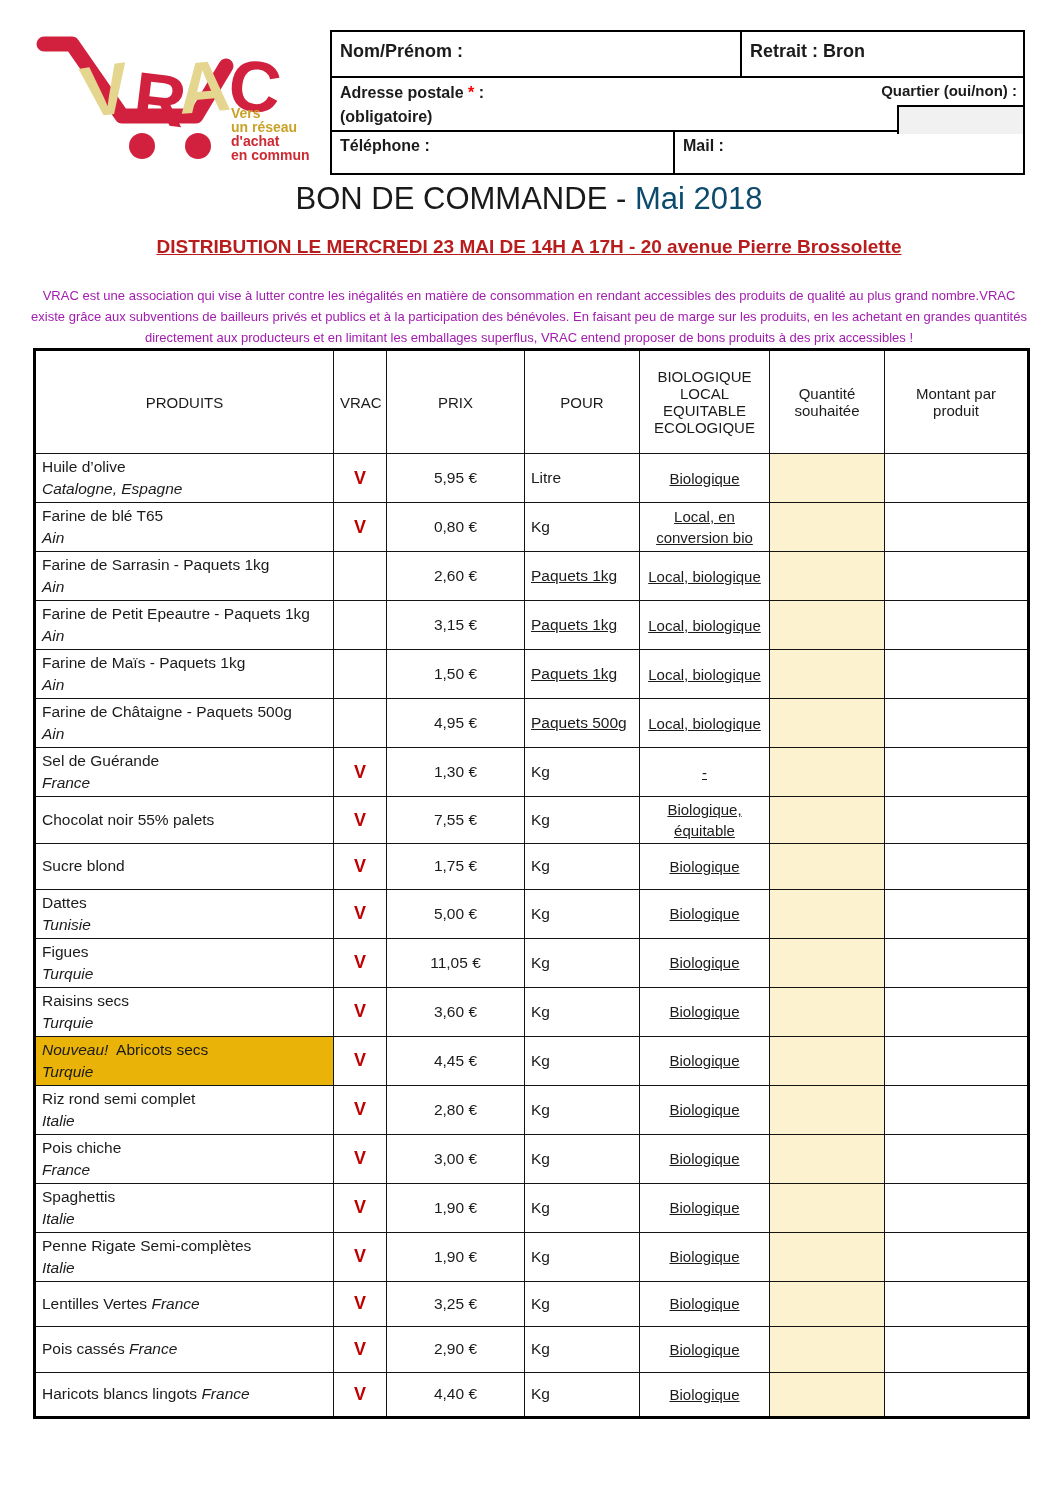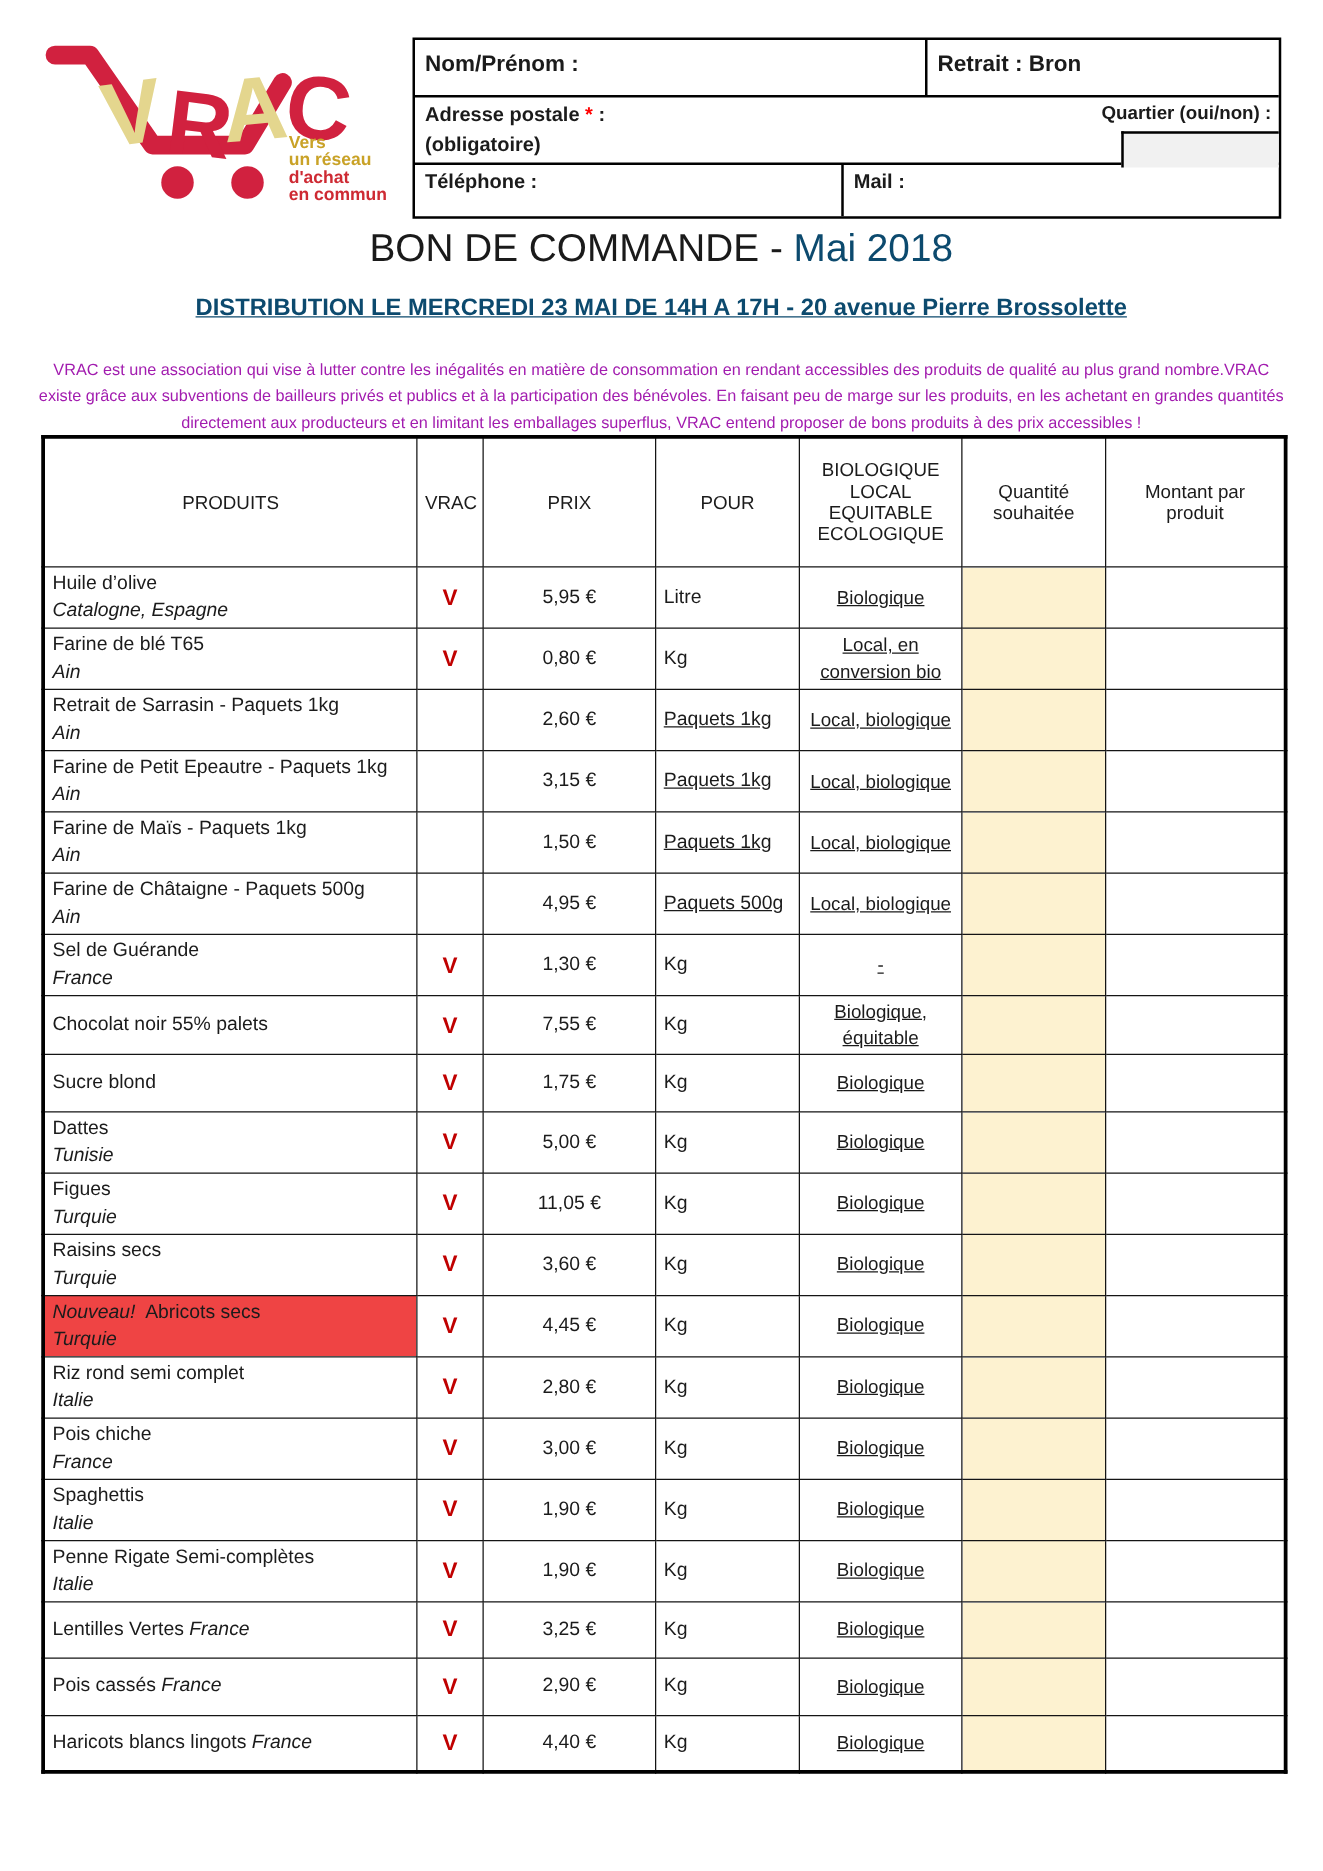--- a/index.html
+++ b/index.html
@@ -20,31 +20,31 @@
   .star { color:#ff0000; font-weight:bold; }
   .quartier-label { position:absolute; right:6px; top:4px; font-weight:bold; font-size:15px; }
   .quartier-box { position:absolute; right:0; top:27px; width:126px; height:29px; background:#f1f1f1; border:2px solid #000; border-right:none; border-bottom:none; }
   .idform .row3 { position:absolute; left:0; top:100px; right:0; bottom:0; display:flex;border-radius:19px; }
   .idform .tel { flex:0 0 343px; border-right:2px solid #000; padding:5px 8px; font-weight:bold; font-size:16px; }
   .idform .mail { flex:1; padding:5px 8px; font-weight:bold; font-size:16px; }
 
   
   .title { position:absolute; left:0; top:181px; width:100%; text-align:center; font-size:31px; letter-spacing:0px; color:#1a1a1a; }
   .title .accent { color:#0c4a6e; }
-  .distribution { position:absolute; left:0; top:236px; width:100%; text-align:center; font-size:19px; font-weight:bold; color:#0c4a6e; text-decoration:underline; }
+  .distribution { position:absolute; left:0; top:236px; width:100%; text-align:center; font-size:19px; font-weight:bold; color:#b91c1c; text-decoration:underline; }
   .intro { position:absolute; left:29px; top:285px; width:1000px; text-align:center; font-size:13px; line-height:21px; color:#a21caf; }
 
   
   table.products { position:absolute; left:33px; top:348px; width:994px; border-collapse:collapse; table-layout:fixed; border:3px solid #000; }
   .products th, .products td { border:1.5px solid #141414; font-weight:normal; font-size:15px; color:#1b1b1b; vertical-align:middle; overflow:hidden; }
   .products thead tr { height:104px; }
   .products tbody tr { height:45.5px; }
   .products th { text-align:center; padding:2px 6px; }
   td.c-prod { text-align:left; padding:2px 4px 2px 6px; line-height:22px; font-size:15.5px; }
-  td.c-prod.hl { background:#ef4444; }
+  td.c-prod.hl { background:#eab308; }
   .ital { font-style:italic; }
   td.c-vrac { text-align:center; color:#c00000; font-weight:bold; font-size:18px; }
   td.c-price { text-align:center; font-size:15.5px; }
   td.c-unit { text-align:left; padding:2px 6px; font-size:15.5px; }
   span.u { text-decoration:underline; }
   td.c-label { text-align:center; padding:2px 4px; line-height:21px;text-decoration:underline; }
   td.c-qty { background:#fdf2d0; }
   td.c-amt { background:#fff; }
 </style>
 </head>
@@ -138,21 +138,21 @@
         <tr>
           <td class="c-prod"><span>Farine de blé T65</span><br><span class="ital">Ain</span></td>
           <td class="c-vrac">V</td>
           <td class="c-price">0,80 €</td>
           <td class="c-unit">Kg</td>
           <td class="c-label">Local, en conversion bio</td>
           <td class="c-qty"></td>
           <td class="c-amt"></td>
         </tr>
         <tr>
-          <td class="c-prod"><span>Retrait de Sarrasin - Paquets 1kg</span><br><span class="ital">Ain</span></td>
+          <td class="c-prod"><span>Farine de Sarrasin - Paquets 1kg</span><br><span class="ital">Ain</span></td>
           <td class="c-vrac"></td>
           <td class="c-price">2,60 €</td>
           <td class="c-unit"><span class="u">Paquets 1kg</span></td>
           <td class="c-label">Local, biologique</td>
           <td class="c-qty"></td>
           <td class="c-amt"></td>
         </tr>
         <tr>
           <td class="c-prod"><span>Farine de Petit Epeautre - Paquets 1kg</span><br><span class="ital">Ain</span></td>
           <td class="c-vrac"></td>

